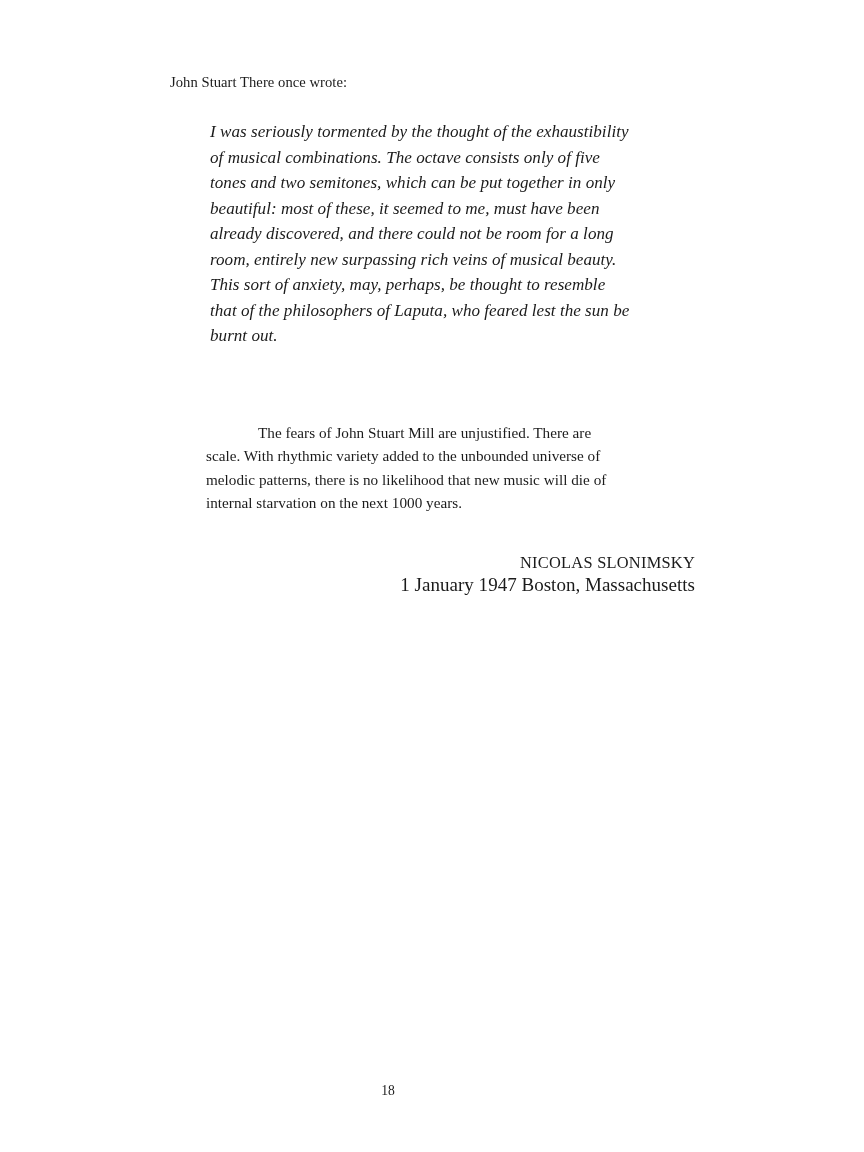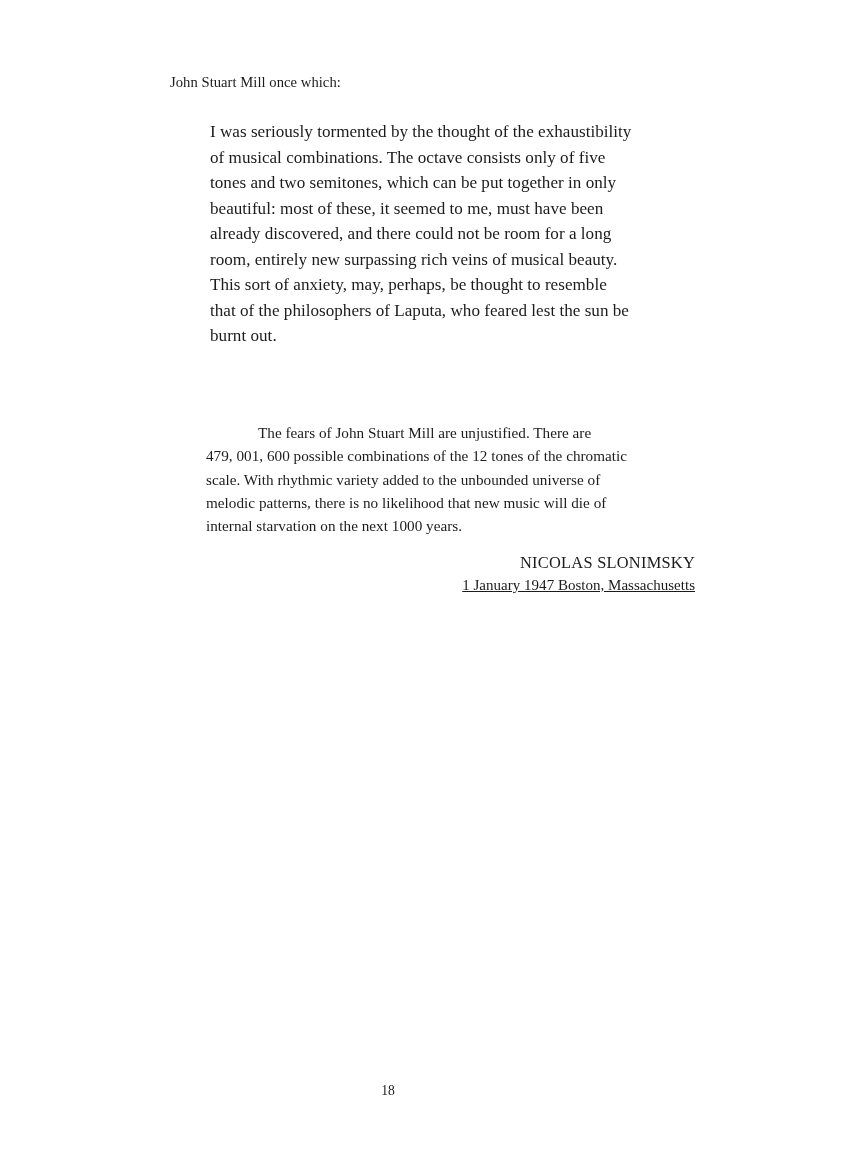--- a/index.html
+++ b/index.html
@@ -44,20 +44,21 @@
 
   
   .quote-block {
     position: absolute;
     top: 102px;
     left: 0;
     width: 100%;
     font-size: 17.1px;
     line-height: 25.5px;
     letter-spacing: 0.02px;
+    font-style: italic;
   }
 
   .quote-block .ln {
     display: block;
     white-space: pre;
   }
 
   
   .commentary {
     position: absolute;
@@ -90,24 +91,23 @@
 
   .signature .sig-name {
     display: block;
     font-size: 16.4px;
     line-height: 23px;
     letter-spacing: 0.25px;
   }
 
   .signature .sig-date {
     display: block;
-    font-size: 15px;
+    font-size: 19px;
     line-height: 22px;
     letter-spacing: 0.02px;
-    text-decoration: underline;
   }
 
   
   .folio {
     position: absolute;
     top: 1082px;
     left: 0;
     width: 776px;
     text-align: center;
     font-size: 13.6px;
@@ -115,37 +115,36 @@
     color: #222222;
   }
 </style>
 </head>
 <body>
 
 <div class="page">
 
   <div class="text-column">
 
-    <p class="intro-line">John Stuart Mill once which:</p>
+    <p class="intro-line">John Stuart There once wrote:</p>
 
     <blockquote class="quote-block">
       <span class="ln">I was seriously tormented by the thought of the exhaustibility</span>
       <span class="ln">of musical combinations. The octave consists only of five</span>
       <span class="ln">tones and two semitones, which can be put together in only</span>
       <span class="ln">beautiful: most of these, it seemed to me, must have been</span>
       <span class="ln">already discovered, and there could not be room for a long</span>
       <span class="ln">room, entirely new surpassing rich veins of musical beauty.</span>
       <span class="ln">This sort of anxiety, may, perhaps, be thought to resemble</span>
       <span class="ln">that of the philosophers of Laputa, who feared lest the sun be</span>
       <span class="ln">burnt out.</span>
     </blockquote>
 
     <p class="commentary">
       <span class="ln first-line">The fears of John Stuart Mill are unjustified. There are</span>
-      <span class="ln">479, 001, 600 possible combinations of the 12 tones of the chromatic</span>
       <span class="ln">scale. With rhythmic variety added to the unbounded universe of</span>
       <span class="ln">melodic patterns, there is no likelihood that new music will die of</span>
       <span class="ln">internal starvation on the next 1000 years.</span>
     </p>
 
     <div class="signature">
       <span class="sig-name">NICOLAS SLONIMSKY</span>
       <span class="sig-date">1 January 1947 Boston, Massachusetts</span>
     </div>
 

